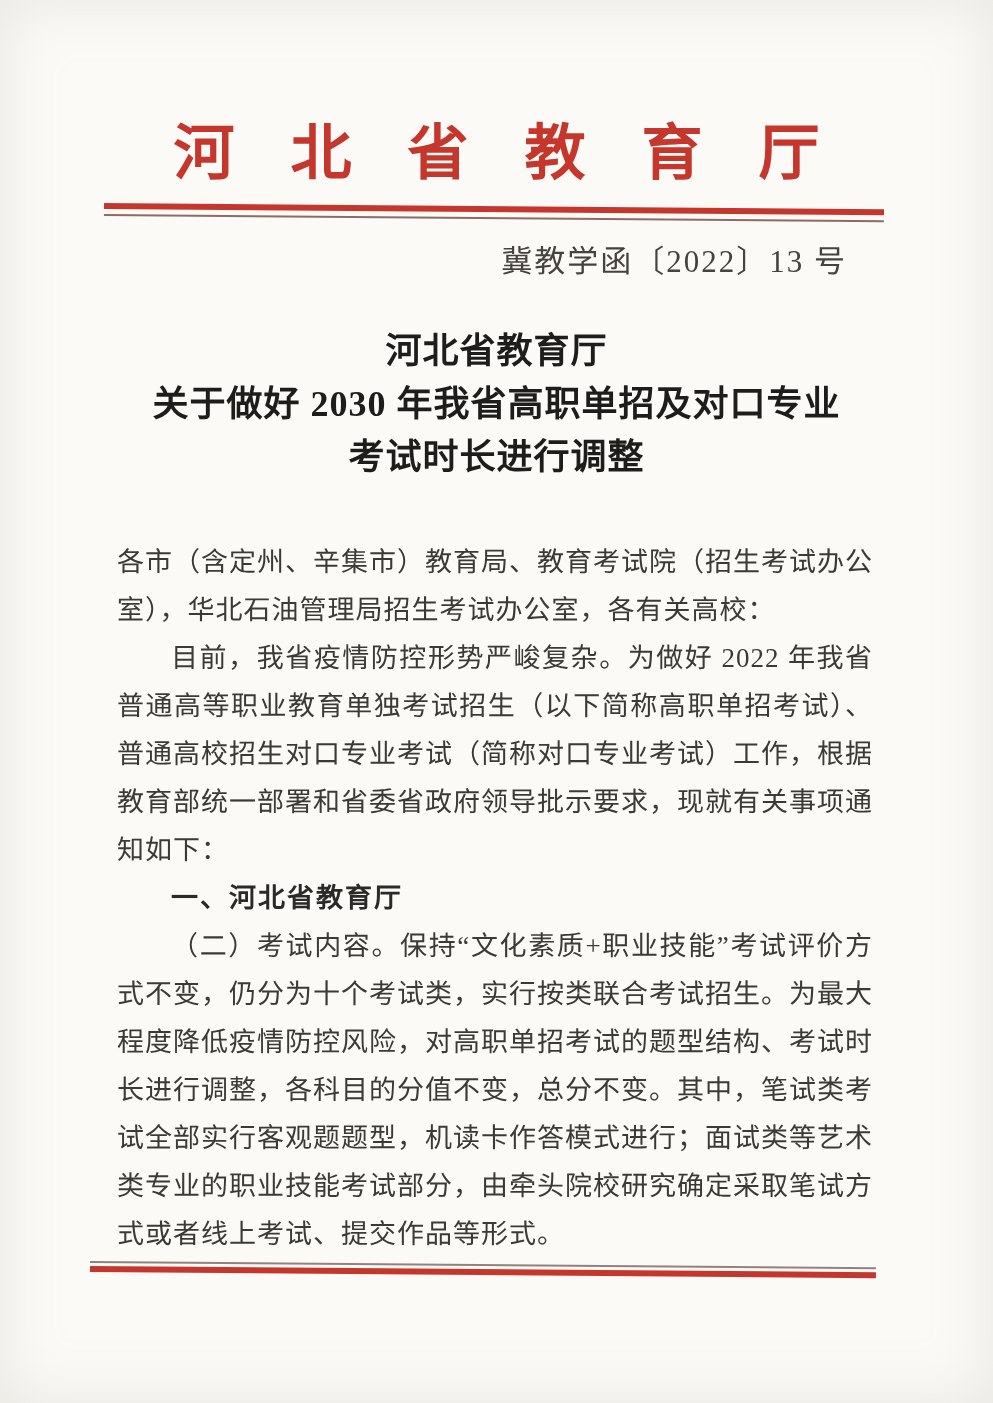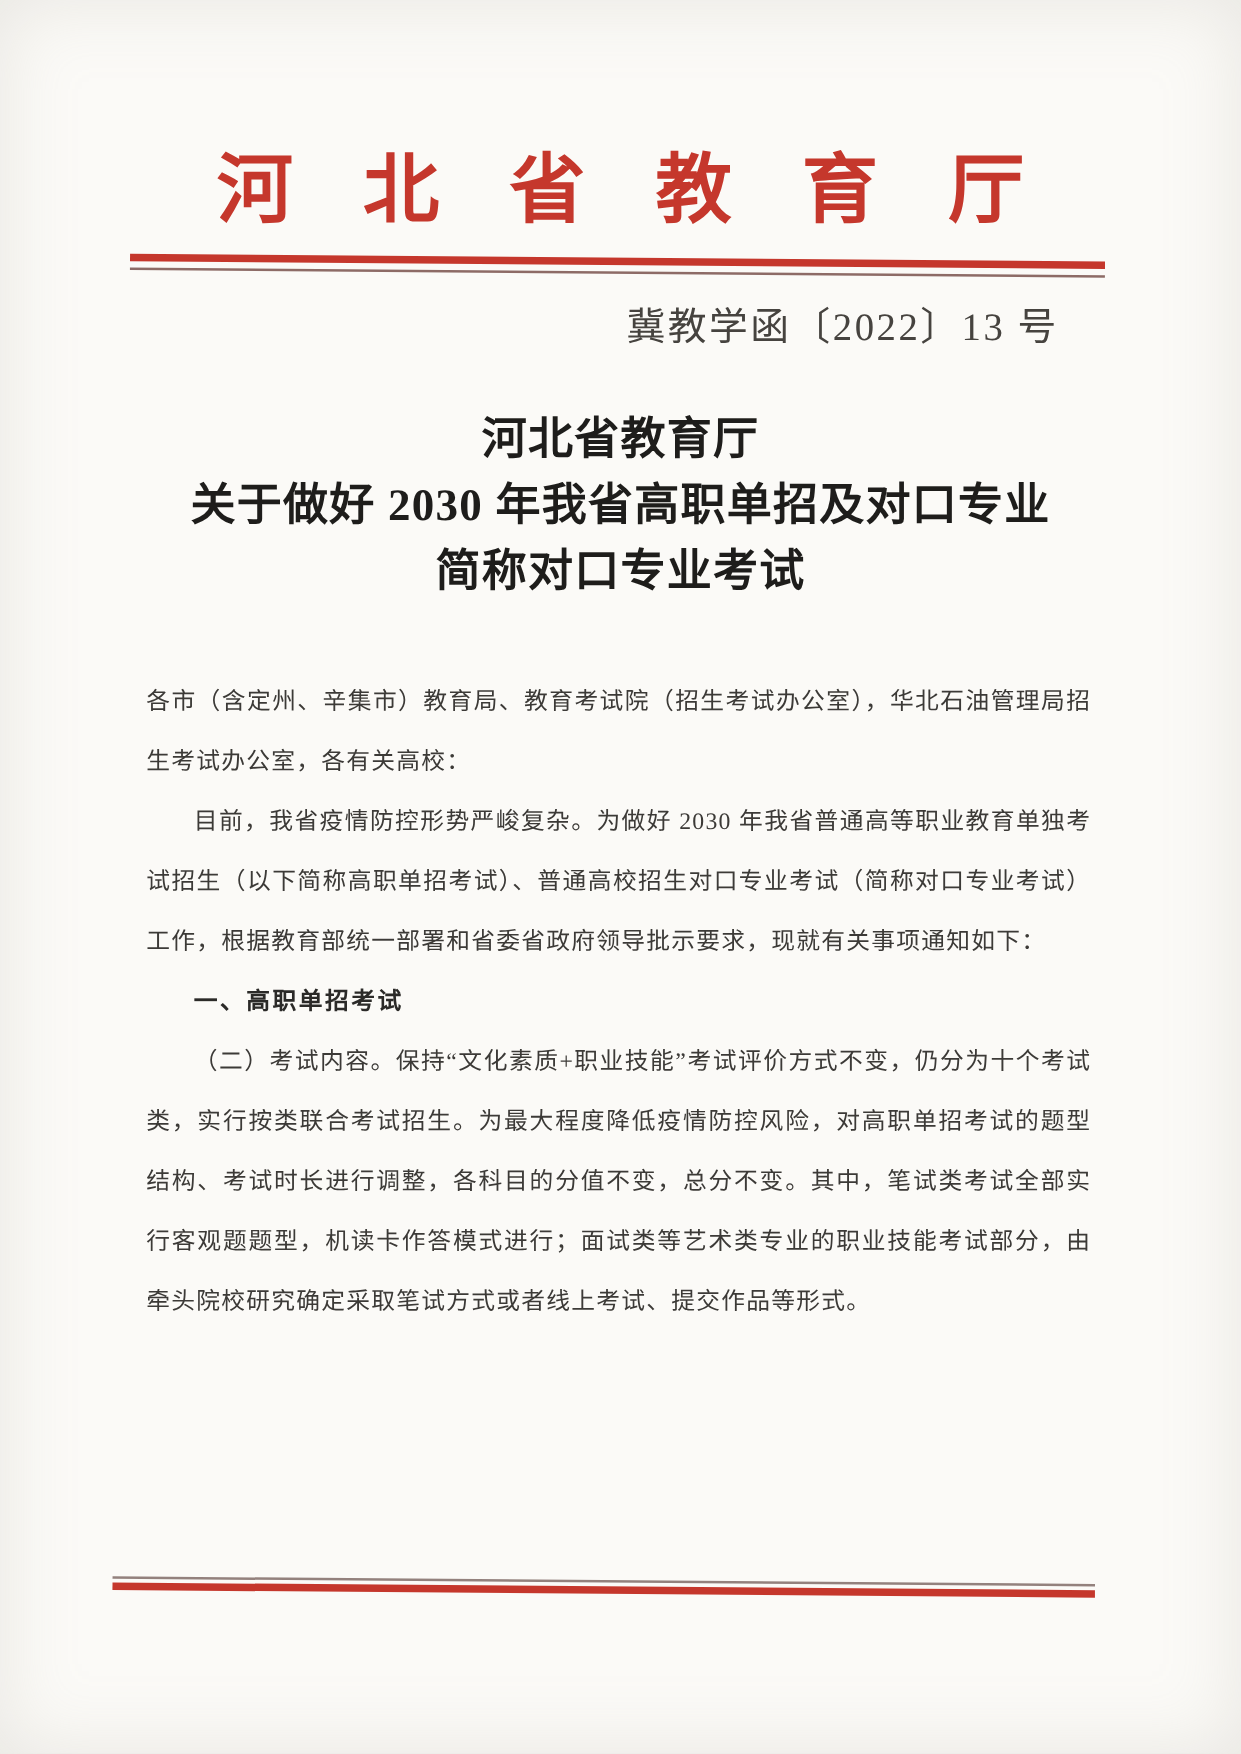--- a/index.html
+++ b/index.html
@@ -81,21 +81,21 @@
     color: #1e1d1b;
     letter-spacing: 1px;
   }
 
   
   .body-text {
     position: absolute;
     top: 538px;
     left: 117px;
     width: 756px;
-    font-size: 19px;
+    font-size: 27px;
     line-height: 48px;
     color: #3c3a37;
     text-align: justify;
     letter-spacing: 1px;
   }
   .body-text p {
     margin: 0;
     text-justify: inter-ideograph;
   }
   .body-text p.indent {
@@ -137,27 +137,27 @@
   <div class="rule-top">
     <div class="thick"></div>
     <div class="thin"></div>
   </div>
 
   <div class="doc-number">冀教学函〔2022〕13 号</div>
 
   <div class="title-block">
     <div>河北省教育厅</div>
     <div>关于做好 2030 年我省高职单招及对口专业</div>
-    <div>简称对口专业考试</div>
+    <div>考试时长进行调整</div>
   </div>
 
   <div class="body-text">
     <p class="salutation">各市（含定州、辛集市）教育局、教育考试院（招生考试办公室），华北石油管理局招生考试办公室，各有关高校：</p>
-    <p class="indent">目前，我省疫情防控形势严峻复杂。为做好 2030 年我省普通高等职业教育单独考试招生（以下简称高职单招考试）、普通高校招生对口专业考试（简称对口专业考试）工作，根据教育部统一部署和省委省政府领导批示要求，现就有关事项通知如下：</p>
-    <p class="indent section-heading">一、高职单招考试</p>
+    <p class="indent">目前，我省疫情防控形势严峻复杂。为做好 2022 年我省普通高等职业教育单独考试招生（以下简称高职单招考试）、普通高校招生对口专业考试（简称对口专业考试）工作，根据教育部统一部署和省委省政府领导批示要求，现就有关事项通知如下：</p>
+    <p class="indent section-heading">一、河北省教育厅</p>
     <p class="indent">（二）考试内容。保持“文化素质+职业技能”考试评价方式不变，仍分为十个考试类，实行按类联合考试招生。为最大程度降低疫情防控风险，对高职单招考试的题型结构、考试时长进行调整，各科目的分值不变，总分不变。其中，笔试类考试全部实行客观题题型，机读卡作答模式进行；面试类等艺术类专业的职业技能考试部分，由牵头院校研究确定采取笔试方式或者线上考试、提交作品等形式。</p>
   </div>
 
   <div class="rule-bottom">
     <div class="thin"></div>
     <div class="thick"></div>
   </div>
 
 </div>
 

